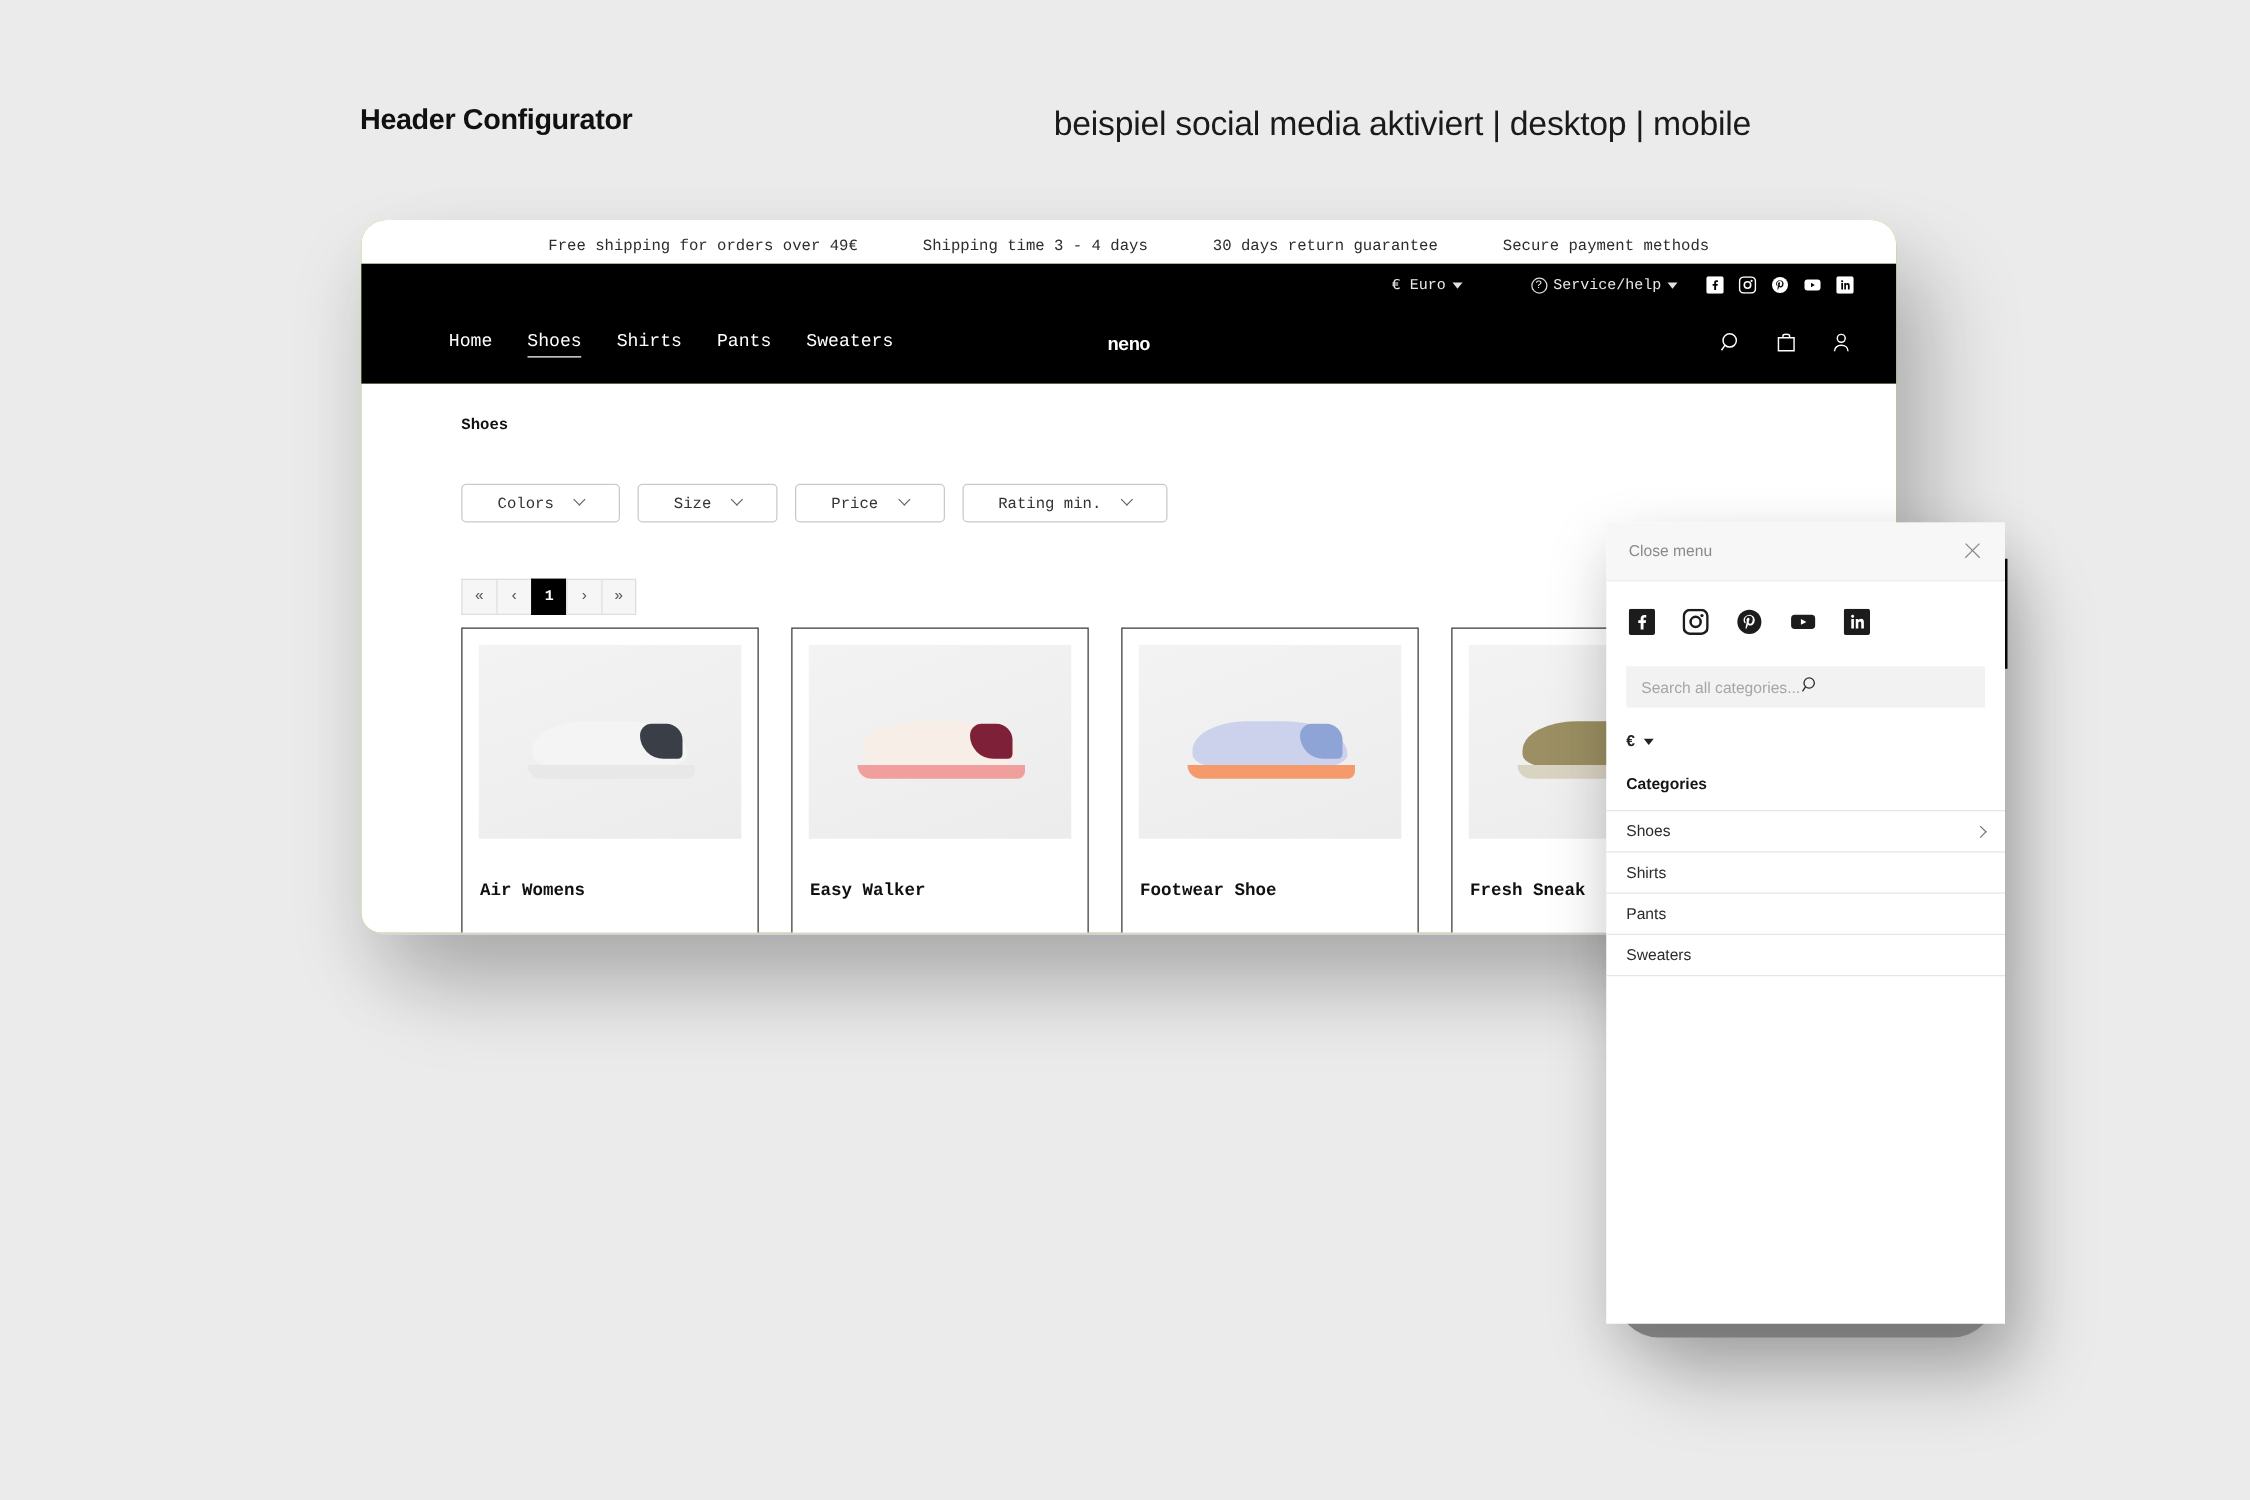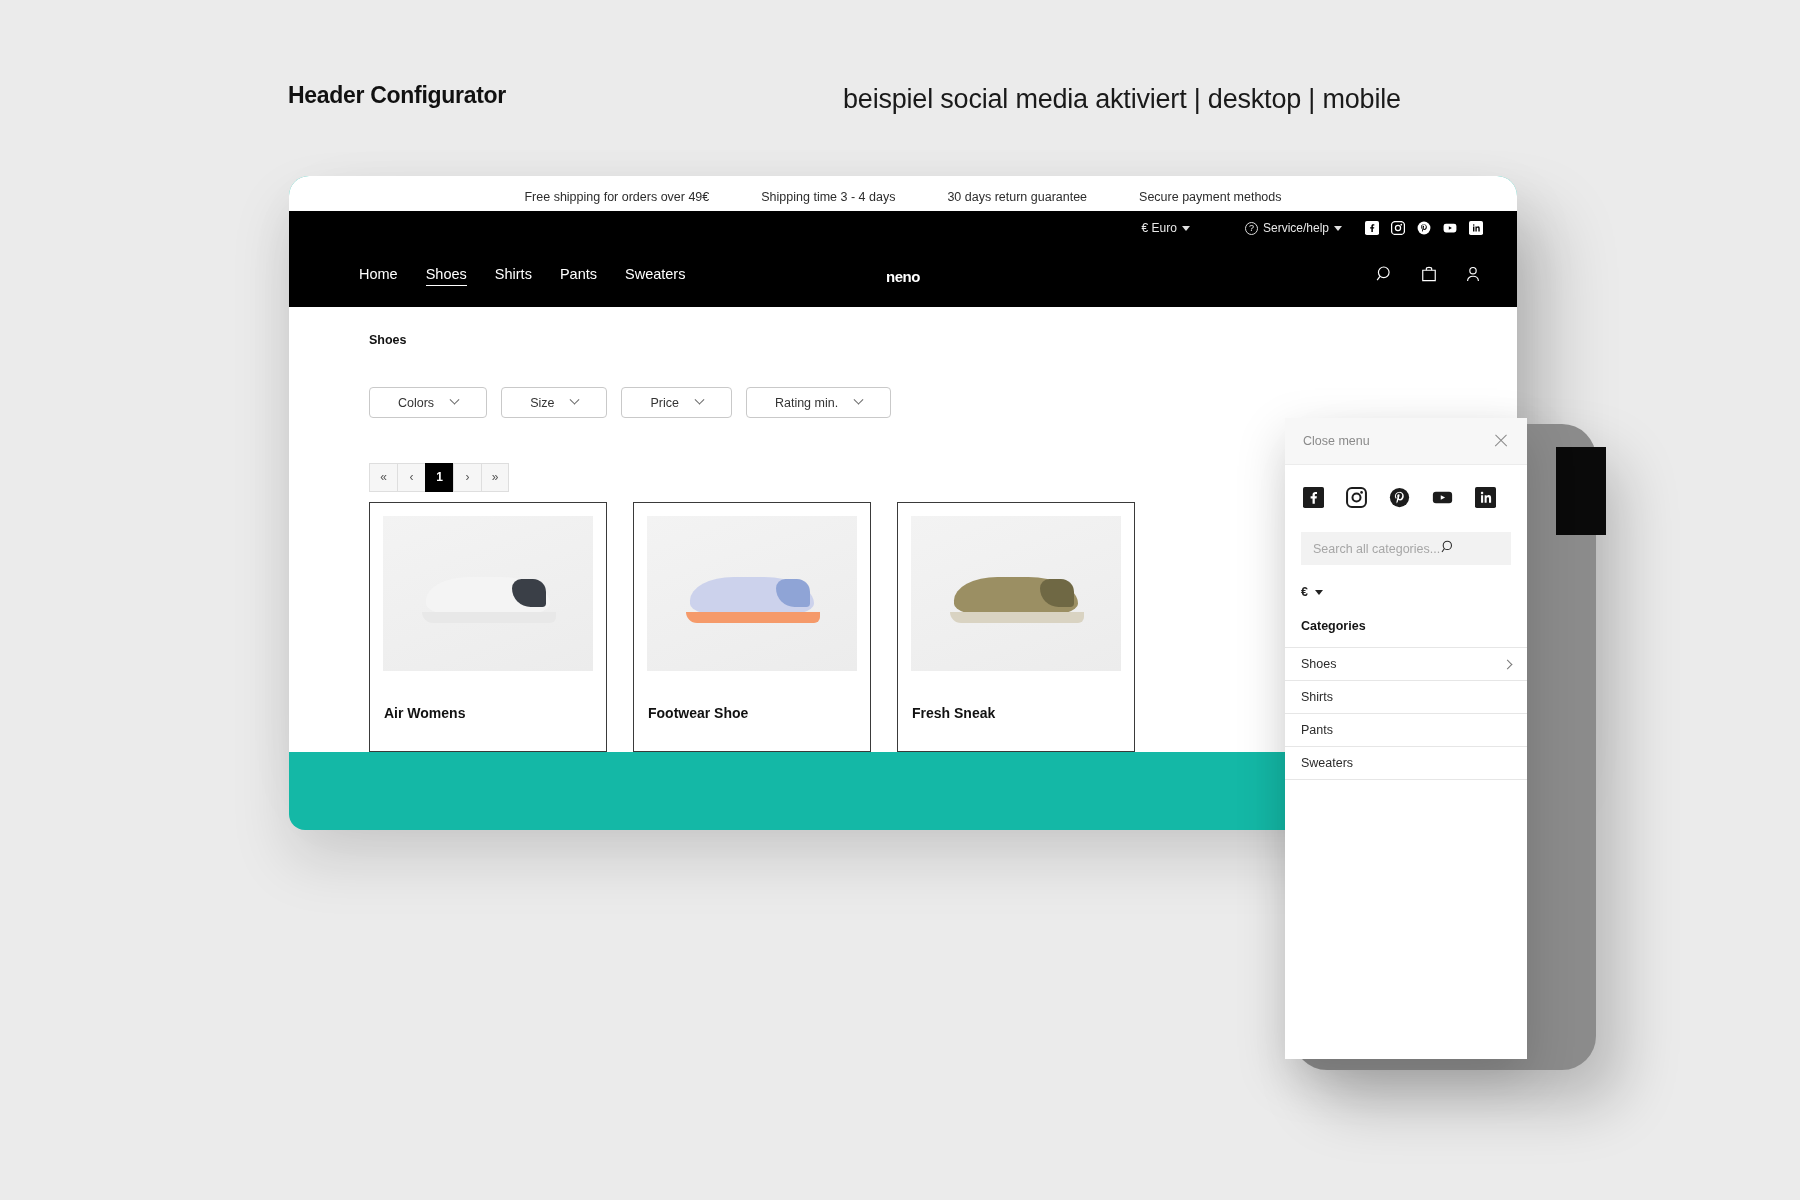--- a/index.html
+++ b/index.html
@@ -33,25 +33,26 @@
     letter-spacing: -0.2px;
     white-space: nowrap;
   }
 
   
   .desktop-mock {
     position: absolute;
     left: 289px;
     top: 176px;
     width: 1228px;
-    height: 654px;
-    background: #14b8a6;
+    height: 570px;
+    background: #84cc16;
     border-radius: 20px 20px 16px 16px;
     overflow: hidden;
     box-shadow: 0 30px 60px rgba(0,0,0,0.13);
+    font-family: Liberation Mono, monospace;
   }
   .desktop-shadow {
     position: absolute;
     left: 289px;
     top: 176px;
     width: 1228px;
     height: 572px;
     border-radius: 20px;
     box-shadow: 34px 42px 70px rgba(0,0,0,0.18);
     z-index: -1;
@@ -261,21 +262,21 @@
     left: 1556px;
     top: 447px;
     width: 50px;
     height: 88px;
     background: #0a0a0a;
   }
   .menu-panel {
     position: absolute;
     left: 1285px;
     top: 418px;
-    width: 242px;
+    width: 319px;
     height: 641px;
     background: #fff;
     box-shadow: 0 18px 46px rgba(0,0,0,0.17);
     overflow: hidden;
   }
   .menu-head {
     height: 47px;
     background: #f7f7f7;
     border-bottom: 1px solid #ececec;
     display: flex;
@@ -490,20 +491,31 @@
               <div class="shoe-heel" style="background:#3a3f47;"></div>
               <div class="shoe-sole" style="background:#e8e8e8;"></div>
             </div>
           </div>
         </div>
         <div class="product-name">Air Womens</div>
       </div>
       <div class="product-card">
         <div class="product-img">
           <div class="shoe">
+            <div class="shoe-body" style="background:#f6eee7;">
+              <div class="shoe-heel" style="background:#7d2038;"></div>
+              <div class="shoe-sole" style="background:#f09f9c;"></div>
+            </div>
+          </div>
+        </div>
+        <div class="product-name">Easy Walker</div>
+      </div>
+      <div class="product-card">
+        <div class="product-img">
+          <div class="shoe">
             <div class="shoe-body" style="background:#ccd2ec;">
               <div class="shoe-heel" style="background:#8fa4d6;"></div>
               <div class="shoe-sole" style="background:#f59a6a;"></div>
             </div>
           </div>
         </div>
         <div class="product-name">Footwear Shoe</div>
       </div>
       <div class="product-card">
         <div class="product-img">

